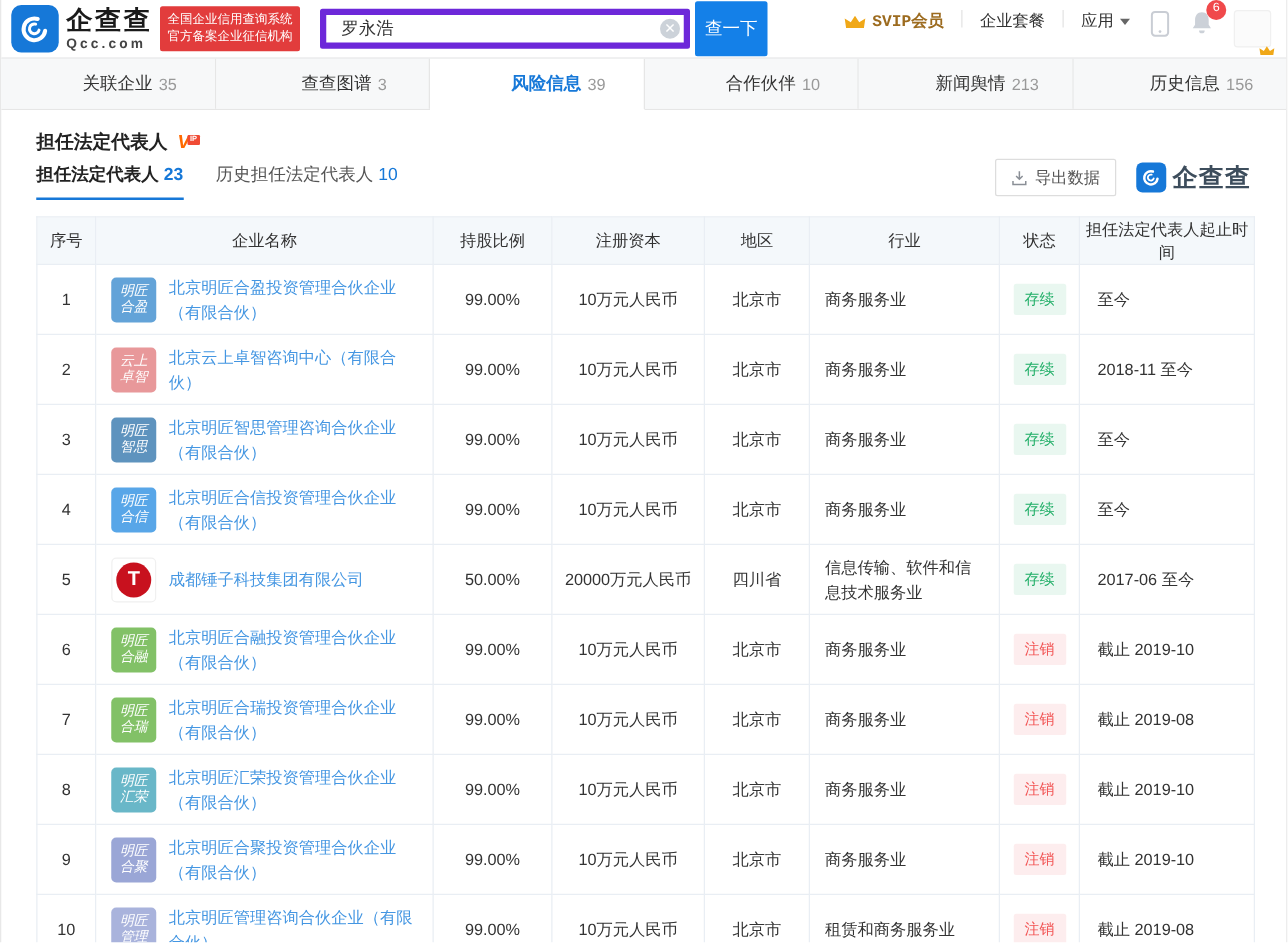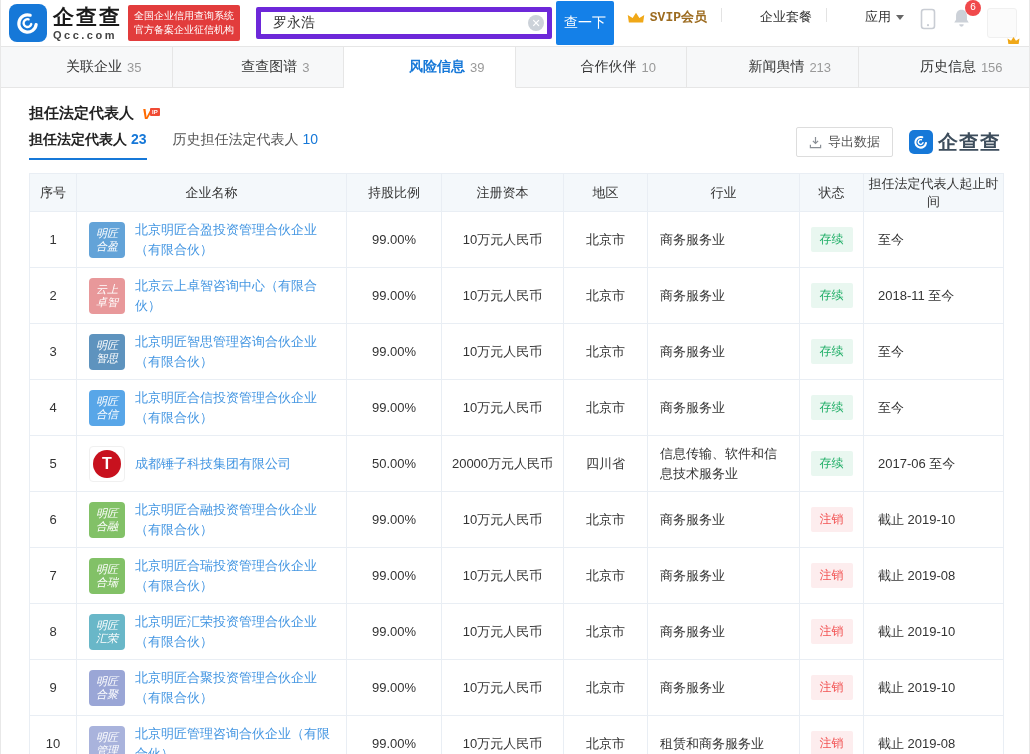--- a/index.html
+++ b/index.html
@@ -17,21 +17,21 @@
   .brand-badge { margin-left:6px; background:var(--badge-red,#E23C3C); color:#fff; font-size:10px; line-height:14px; padding:4px 6px; border-radius:2px; white-space:nowrap; }
   .search { display:flex; align-items:center; margin-left:16px; }
   .search-box { position:relative; }
   .search-box input { width:296px; height:32px; border:5px solid #6d28d9; border-radius:2px; padding:0 30px 0 12px; font-size:14px; color:#333; outline:none; font-family:inherit; }
   .clear-btn { position:absolute; right:8px; top:8px; width:16px; height:16px; border-radius:50%; background:#ccd2d9; color:#fff; font-size:11px; line-height:16px; text-align:center; cursor:pointer; }
   .search-btn { margin-left:4px; height:44px; width:58px; background:var(--button-blue,#1480E8); border:none; border-radius:2px; color:#fff; font-size:14px; cursor:pointer; font-family:inherit; }
   .top-right { margin-left:auto; display:flex; align-items:flex-start;font-family:Liberation Mono, monospace; }
   .svip { display:flex; align-items:center; color:#9c6b1f; font-weight:700; font-size:13px; cursor:pointer; }
   .svip svg { margin-right:5px; }
   .hsep { width:1px; height:14px; background:#e3e3e3; margin:0 14px; }
-  .menu-item { font-size:13px; color:#333; cursor:pointer; display:flex; align-items:center;margin-left:24px; }
+  .menu-item { font-size:13px; color:#333; cursor:pointer; display:flex; align-items:center; }
   .caret { width:0; height:0; border-left:4px solid transparent; border-right:4px solid transparent; border-top:5px solid #666; margin-left:5px; }
   .icon-btn { margin-left:16px; position:relative; cursor:pointer; display:flex; align-items:center; }
   .noti-badge { position:absolute; top:-8px; right:-10px; min-width:16px; height:16px; padding:0 3px; border-radius:8px; background:var(--notification-red,#F0494B); color:#fff; font-size:10px; line-height:16px; text-align:center; }
   .avatar { margin-left:16px; width:30px; height:30px; border-radius:3px; background:#fbfbfb; border:1px solid #f0f0f0; position:relative; cursor:pointer; }
   .avatar .mini-crown { position:absolute; right:-4px; bottom:-8px; }
 
   
   .nav-tabs { display:flex; height:42px; background:#f7f8f9; border-top:1px solid #e6e6e6; border-bottom:1px solid #e6e6e6; }
   .nav-tab { flex:1; display:flex; align-items:center; justify-content:center; font-size:14px; color:#333; border-right:1px solid #e6e6e6; cursor:pointer; background:#f7f8f9;padding-left:35px; }
   .nav-tab:last-child { border-right:none; }

